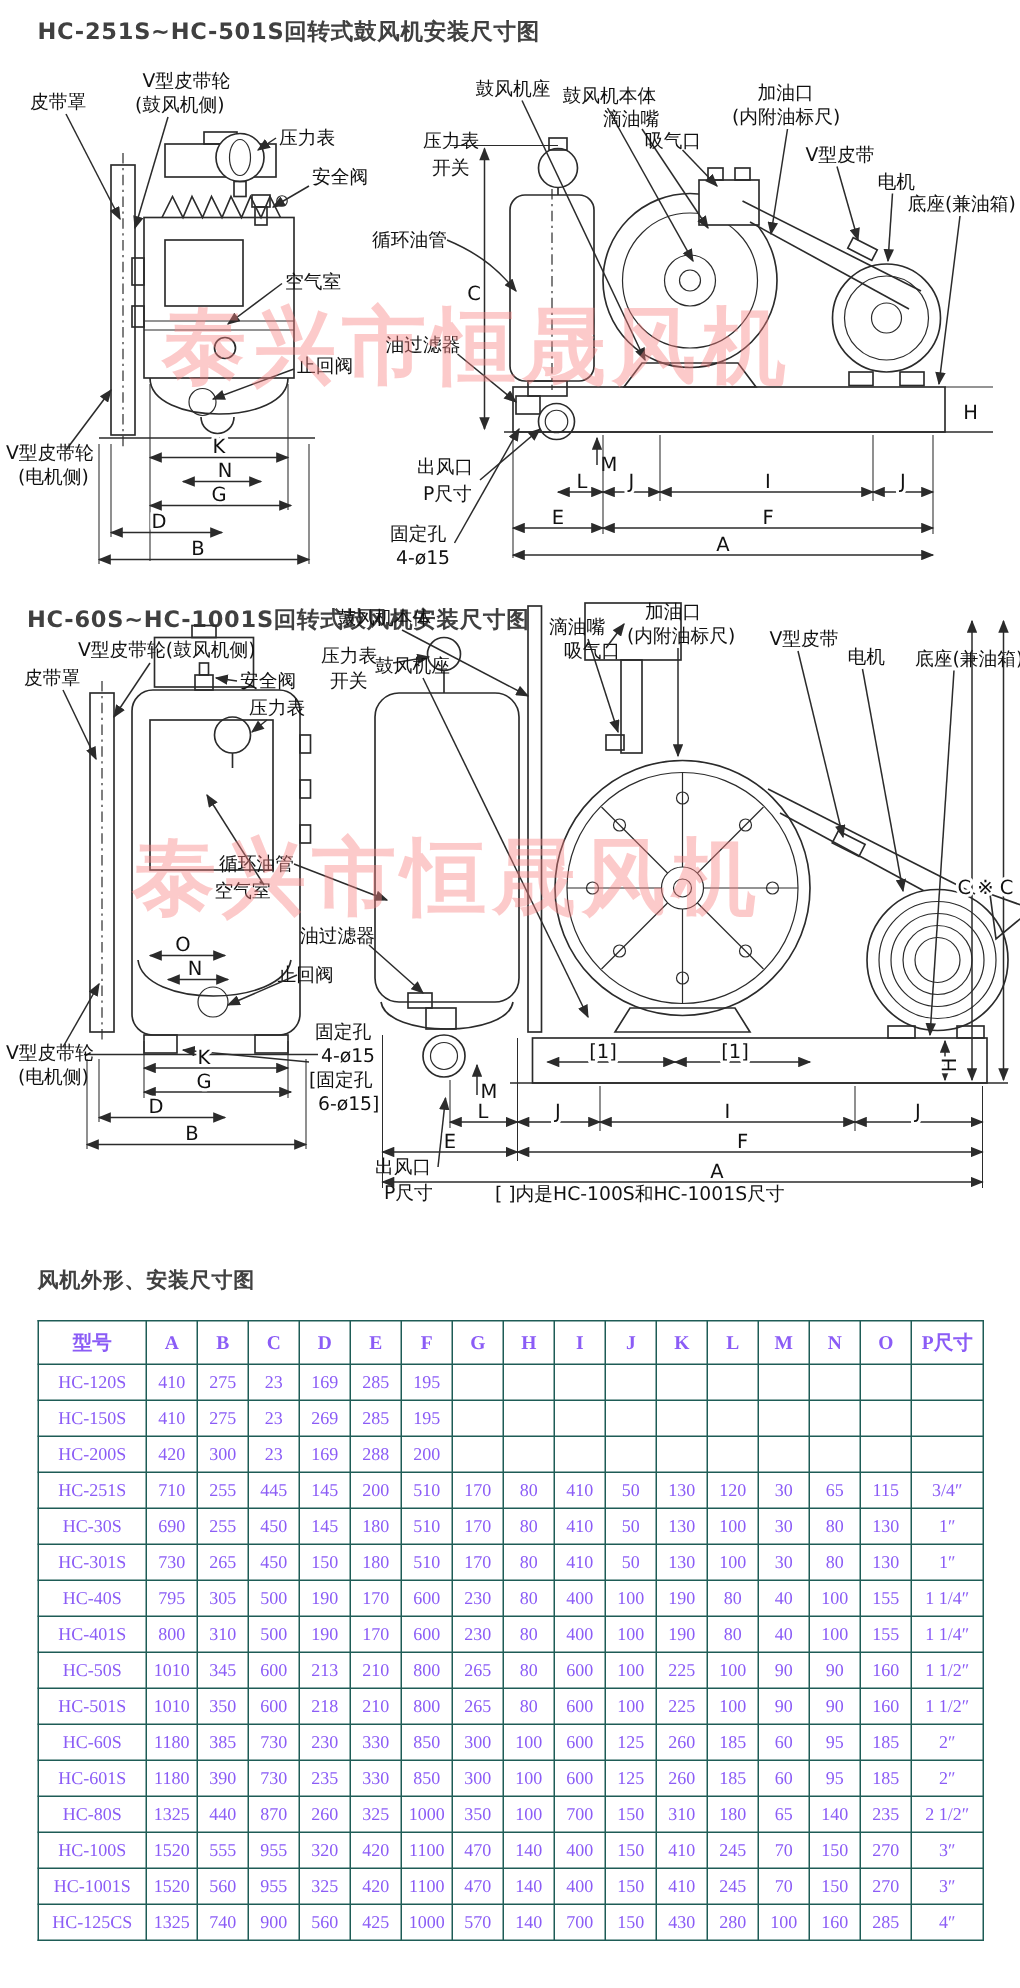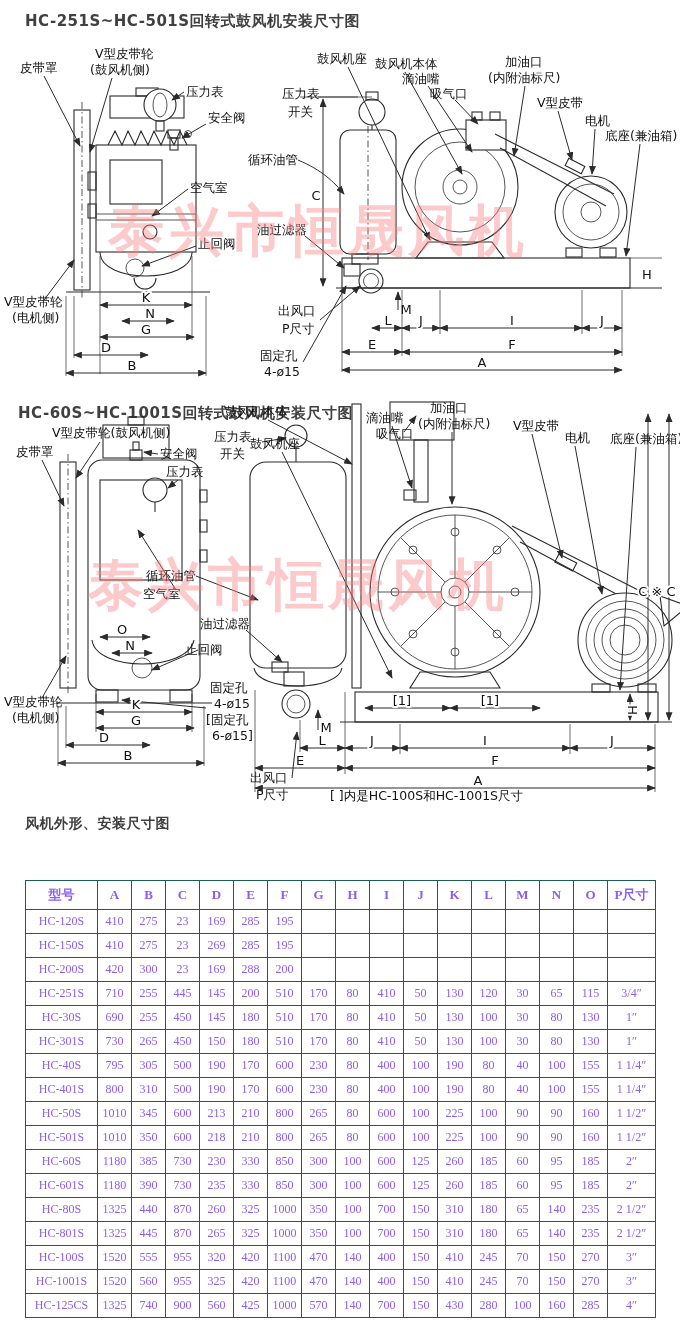--- a/index.html
+++ b/index.html
@@ -427,21 +427,21 @@
       <line class="dim" x1="345" y1="368" x2="655" y2="368"></line>
       <text class="dt" x="495" y="365">F</text>
       <line class="dim" x1="255" y1="388" x2="655" y2="388"></line>
       <text class="dt" x="478" y="385">A</text>
     </g>
 
     <text class="lb" x="330" y="400">[ ]内是HC-100S和HC-1001S尺寸</text>
   </g>
 </svg>
 
-<div class="sec-title" style="left:25px;top:815px;font-size:14px;">风机外形、安装尺寸图</div>
+<div class="sec-title" style="left:25px;top:845px;font-size:14px;">风机外形、安装尺寸图</div>
 
 <table id="dim-table">
   <colgroup>
     <col style="width:72px;">
     <col span="15" style="width:34px;">
     <col style="width:48px;">
   </colgroup>
   <thead>
     <tr>
           <th>型号</th>
@@ -705,39 +705,20 @@
           <td>700</td>
           <td>150</td>
           <td>310</td>
           <td>180</td>
           <td>65</td>
           <td>140</td>
           <td>235</td>
           <td>2 1/2″</td>
         </tr>
         <tr>
-          <td class="model">HC-801S</td>
-          <td>1325</td>
-          <td>445</td>
-          <td>870</td>
-          <td>265</td>
-          <td>325</td>
-          <td>1000</td>
-          <td>350</td>
-          <td>100</td>
-          <td>700</td>
-          <td>150</td>
-          <td>310</td>
-          <td>180</td>
-          <td>65</td>
-          <td>140</td>
-          <td>235</td>
-          <td>2 1/2″</td>
-        </tr>
-        <tr>
           <td class="model">HC-100S</td>
           <td>1520</td>
           <td>555</td>
           <td>955</td>
           <td>320</td>
           <td>420</td>
           <td>1100</td>
           <td>470</td>
           <td>140</td>
           <td>400</td>

